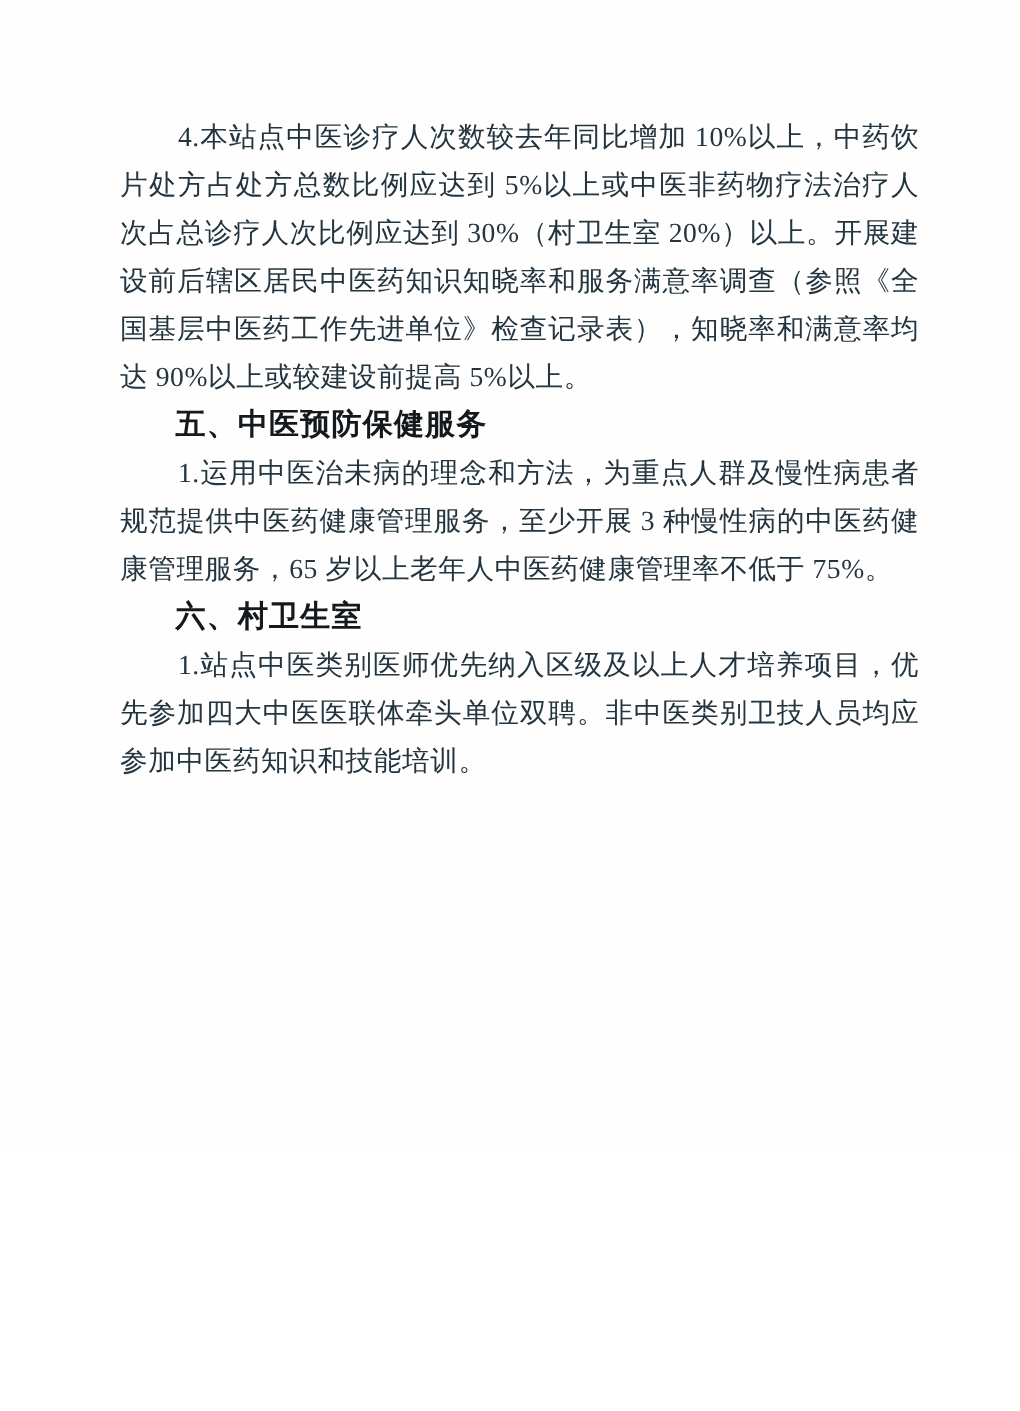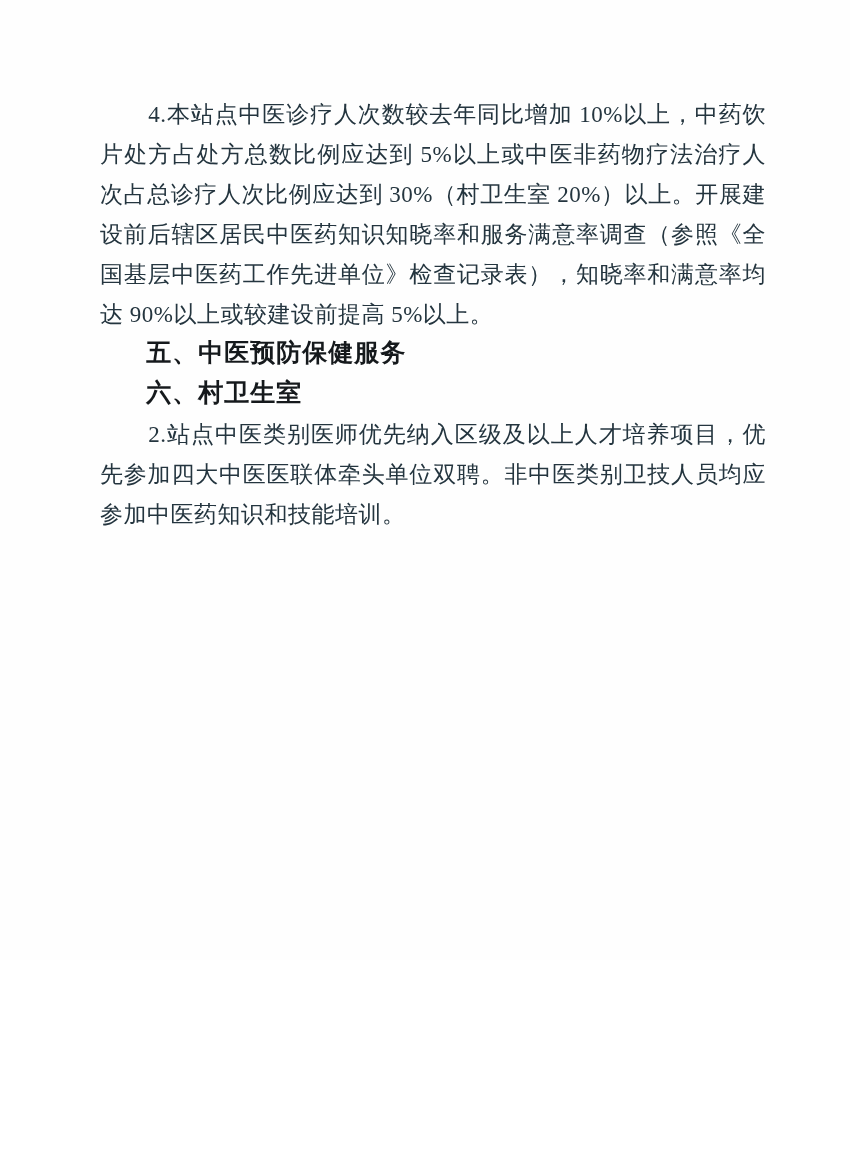--- a/index.html
+++ b/index.html
@@ -22,21 +22,21 @@
     font-family: "Liberation Serif", "DejaVu Serif", serif;
     font-size: 23px;
     line-height: 40px;
     color: #24353f;
     text-align: justify;
     text-justify: inter-ideograph;
     text-indent: 2.1em;
     letter-spacing: 0.5px;
   }
   .doc-body p.heading {
-    font-family: Liberation Mono, monospace;
+    font-family: Liberation Serif, serif;
     font-weight: 700;
     font-size: 25px;
     color: #15191c;
     text-align: left;
     text-indent: 1.85em;
     letter-spacing: 1px;
   }
   .page-footer {
     position: absolute;
     top: 1083px;
@@ -47,17 +47,18 @@
     letter-spacing: 2px;
   }
 </style>
 </head>
 <body>
 
 <div class="page">
   <div class="doc-body">
     <p class="body">4.本站点中医诊疗人次数较去年同比增加 10%以上，中药饮片处方占处方总数比例应达到 5%以上或中医非药物疗法治疗人次占总诊疗人次比例应达到 30%（村卫生室 20%）以上。开展建设前后辖区居民中医药知识知晓率和服务满意率调查（参照《全国基层中医药工作先进单位》检查记录表），知晓率和满意率均达 90%以上或较建设前提高 5%以上。</p>
     <p class="heading">五、中医预防保健服务</p>
+    <p class="body">1.运用中医治未病的理念和方法，为重点人群及慢性病患者规范提供中医药健康管理服务，至少开展 3 种慢性病的中医药健康管理服务，65 岁以上老年人中医药健康管理率不低于 75%。</p>
     <p class="heading">六、村卫生室</p>
-    <p class="body">2.站点中医类别医师优先纳入区级及以上人才培养项目，优先参加四大中医医联体牵头单位双聘。非中医类别卫技人员均应参加中医药知识和技能培训。</p>
+    <p class="body">1.站点中医类别医师优先纳入区级及以上人才培养项目，优先参加四大中医医联体牵头单位双聘。非中医类别卫技人员均应参加中医药知识和技能培训。</p>
   </div>
   <div class="page-footer">- 7 -</div>
 </div>
 
 </body></html>

